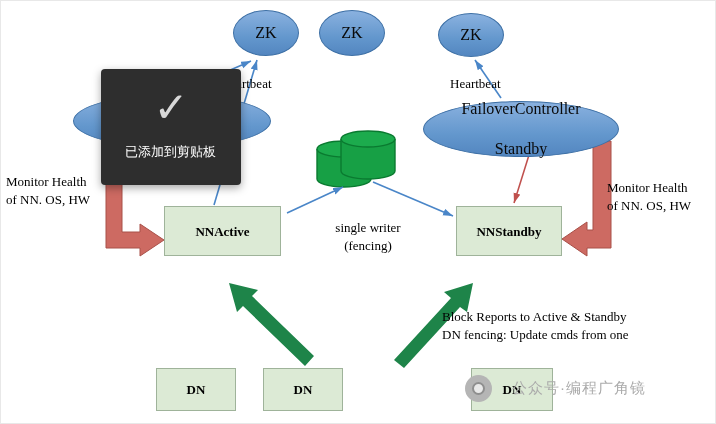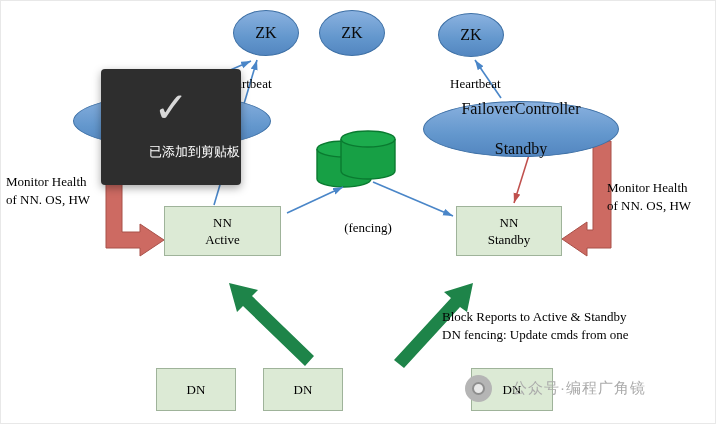--- a/index.html
+++ b/index.html
@@ -13,36 +13,36 @@
   .node {
     position:absolute; border-radius:50%;
     background:linear-gradient(180deg,#8ab1df 0%, #6397cd 60%, #5386c0 100%);
     border:1.6px solid #3c6fa5;
     display:flex; flex-direction:column; align-items:center; justify-content:center;
     font-size:16px; color:#0a0a0a; box-sizing:border-box; text-align:center;
     line-height:16px;
   }
   .box {
     position:absolute; background:#dcead5; border:1.2px solid #9fb39a;
-    display:flex; flex-direction:column; align-items:center; justify-content:center;
-    font-size:13px; color:#000; box-sizing:border-box; text-align:center; line-height:17px;
+    display:flex; flex-direction:row; align-items:center; justify-content:center;
+    font-size:13px; color:#000; box-sizing:border-box; text-align:center; line-height:17px;font-weight:bold;
   }
   .txt { position:absolute; font-size:13px; color:#000; line-height:18px; }
   .txt.center { text-align:center; }
 
   .toast {
     position:absolute; left:100px; top:68px; width:140px; height:116px;
     background:#2e2e2e; border-radius:4px; box-shadow:0 3px 8px rgba(0,0,0,.35);
     color:#fff; font-family:"Liberation Sans", sans-serif; z-index:30;
   }
   .toast-check {
     text-align:center; font-size:42px; line-height:62px; height:62px;
     color:#d8d8d8; margin-top:8px; font-family:"DejaVu Sans", sans-serif;
   }
-  .toast-text { font-size:13px; padding-left:24px; margin-top:4px;margin-left:24px; }
+  .toast-text { font-size:13px; padding-left:24px; margin-top:4px; }
 
   .watermark { position:absolute; left:464px; top:374px; display:flex; align-items:center; z-index:20; }
   .wm-icon {
     width:27px; height:27px; border-radius:50%; background:#b5b5b5;
     display:flex; align-items:center; justify-content:center;
   }
   .wm-lens { width:13px; height:13px; border-radius:50%; background:#e9e9e9; border:2px solid #8f8f8f; box-sizing:border-box; }
   .wm-text {
     margin-left:20px; color:#ababab; font-size:15px; letter-spacing:1px;
     font-family:"Liberation Sans", sans-serif;
@@ -119,20 +119,21 @@
   <div class="txt" style="left:5px; top:172px; width:112px;">
     <span style="display:block">Monitor Health</span>
     <span style="display:block">of NN. OS, HW</span>
   </div>
   <div class="txt" style="left:606px; top:178px; width:110px;">
     <span style="display:block">Monitor Health</span>
     <span style="display:block">of NN. OS, HW</span>
   </div>
 
   <div class="txt center" style="left:292px; top:218px; width:150px;">
+    <span style="display:block">single writer</span>
     <span style="display:block">(fencing)</span>
   </div>
 
   <div class="txt" style="left:441px; top:307px; width:272px;">
     <span style="display:block">Block Reports to Active &amp; Standby</span>
     <span style="display:block">DN fencing: Update cmds from one</span>
   </div>
 
   <div class="box" style="left:155px; top:367px; width:80px; height:43px;">
     <span>DN</span>

